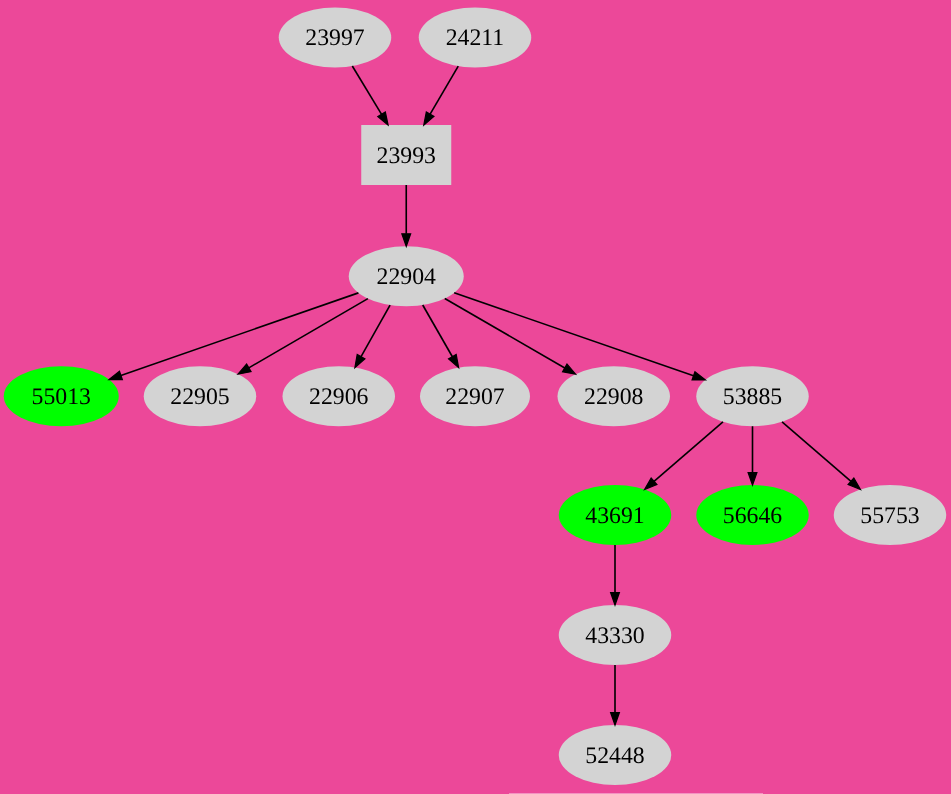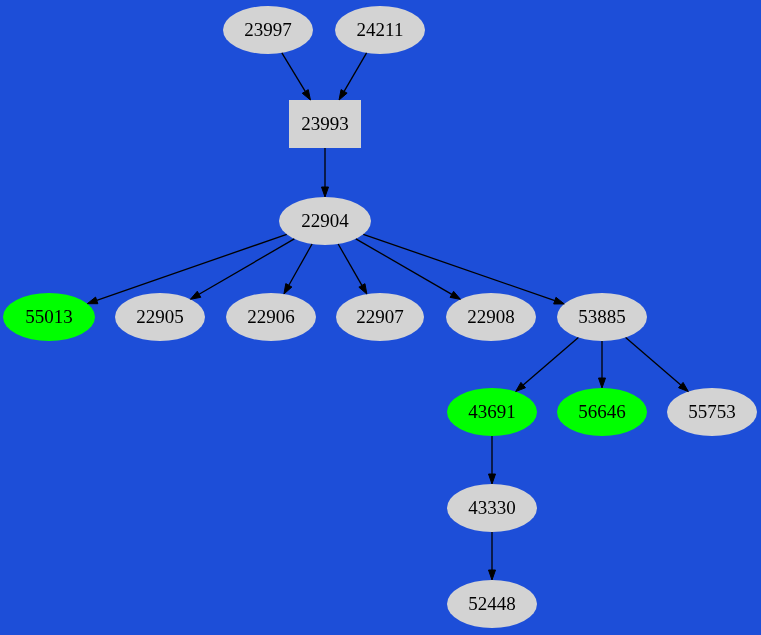--- a/index.html
+++ b/index.html
@@ -4,21 +4,21 @@
 <style>
   html, body {
     margin: 0;
     padding: 0;
     background: #ffffff;
   }
   .canvas {
     position: relative;
     width: 761px;
     height: 635px;
-    background: #1d4ed8;
+    background: #ec4899;
     overflow: hidden;
   }
   svg {
     display: block;
   }
   .node-label {
     font-family: "Liberation Serif", "DejaVu Serif", serif;
     font-size: 19px;
     fill: #000000;
     text-anchor: middle;

